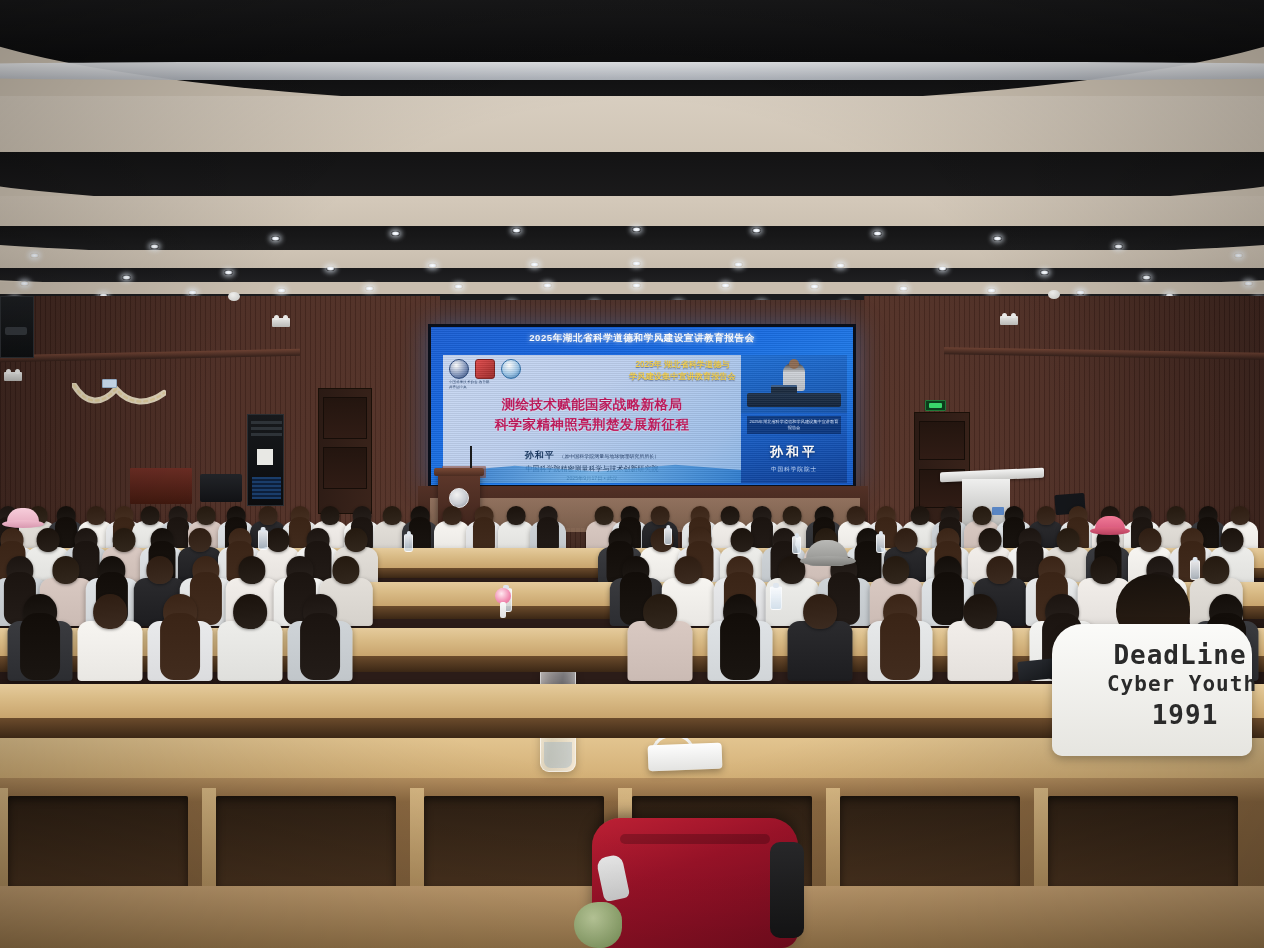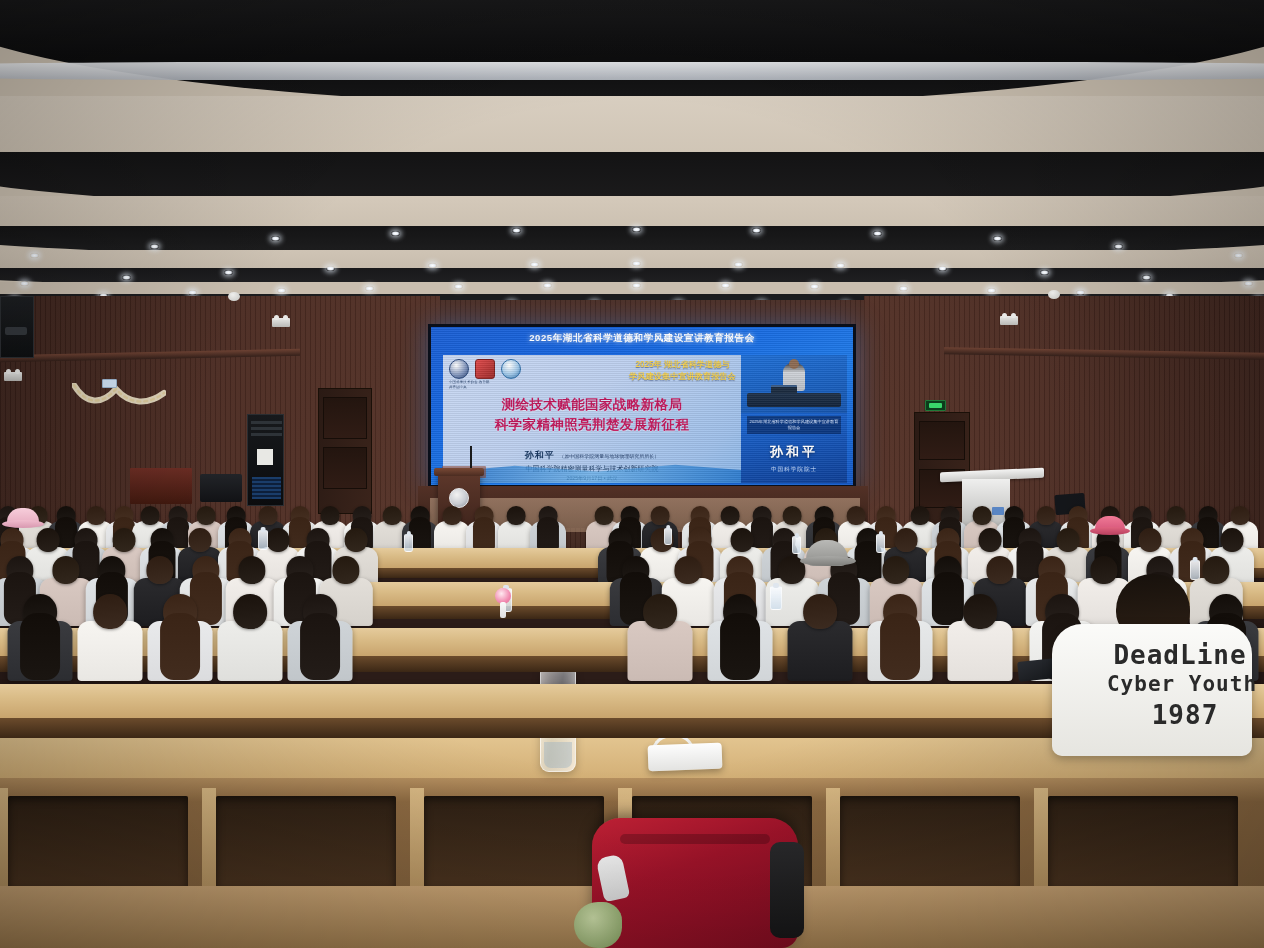--- a/index.html
+++ b/index.html
@@ -939,21 +939,21 @@
         <div style="position:absolute;left:5px;top:0;width:32px;height:19px;border-radius:17px 17px 6px 6px;background:linear-gradient(180deg,#f7cedb,#e4a6bb);"></div>
         <div style="position:absolute;left:0;top:12px;width:42px;height:8px;border-radius:50%;background:linear-gradient(180deg,#f0bccd,#d898b0);"></div>
       </div>
       <div style="position: absolute; left: 1018px; top: 660px; width: 38px; height: 20px; background: linear-gradient(160deg, rgb(42, 45, 51), rgb(21, 23, 26)); border-radius: 3px; transform: rotate(-6deg); z-index: 41;"></div>
       <div style="position: absolute; left: 1040px; top: 600px; width: 216px; height: 160px; z-index: 45;">
         <div style="position:absolute;left:76px;top:-26px;width:74px;height:64px;border-radius:36px 36px 26px 26px;background:linear-gradient(175deg,#17110c,#2c1f15);"></div>
         <div style="position:absolute;left:12px;top:24px;width:200px;height:132px;border-radius:30px 30px 10px 10px;background:linear-gradient(180deg,#fbfbf9,#e6e5e0);box-shadow:0 3px 10px rgba(0,0,0,.28);"></div>
       </div>
       <div class="shirt-text" style="left: 1090px; top: 640px; width: 180px; font-size: 26px; z-index: 46;">DeadLine</div>
       <div class="shirt-text" style="left: 1092px; top: 672px; width: 180px; font-size: 21px; z-index: 46;">Cyber Youth</div>
-      <div class="shirt-text" style="left: 1110px; top: 700px; width: 150px; font-size: 26px; z-index: 46;">1987</div>
+      <div class="shirt-text" style="left: 1110px; top: 700px; width: 150px; font-size: 26px; z-index: 46;">1991</div>
     </div>
 
   <div class="fg-desk"></div>
   <div class="fg-under">
     <div class="fg-cubby" style="left:28px;  width:180px;"></div>
     <div class="fg-cubby" style="left:236px; width:180px;"></div>
     <div class="fg-cubby" style="left:444px; width:180px;"></div>
     <div class="fg-cubby" style="left:652px; width:180px;"></div>
     <div class="fg-cubby" style="left:860px; width:180px;"></div>
     <div class="fg-cubby" style="left:1068px;width:190px;"></div>

